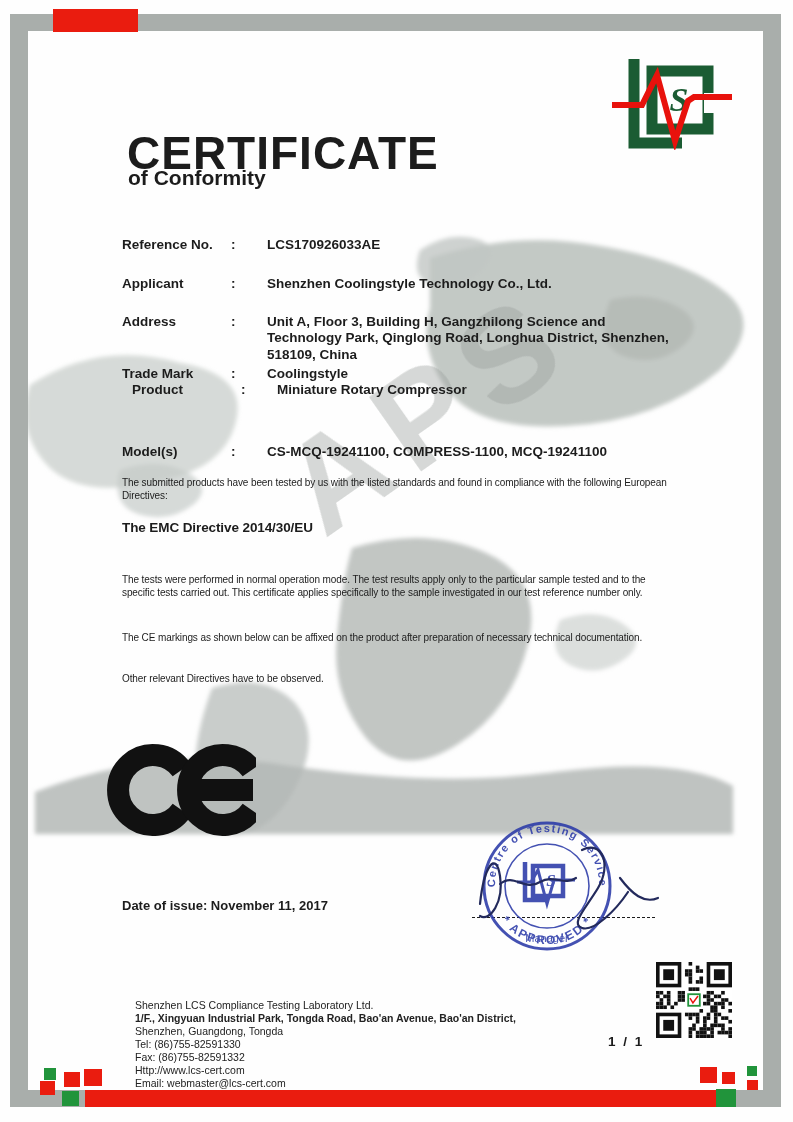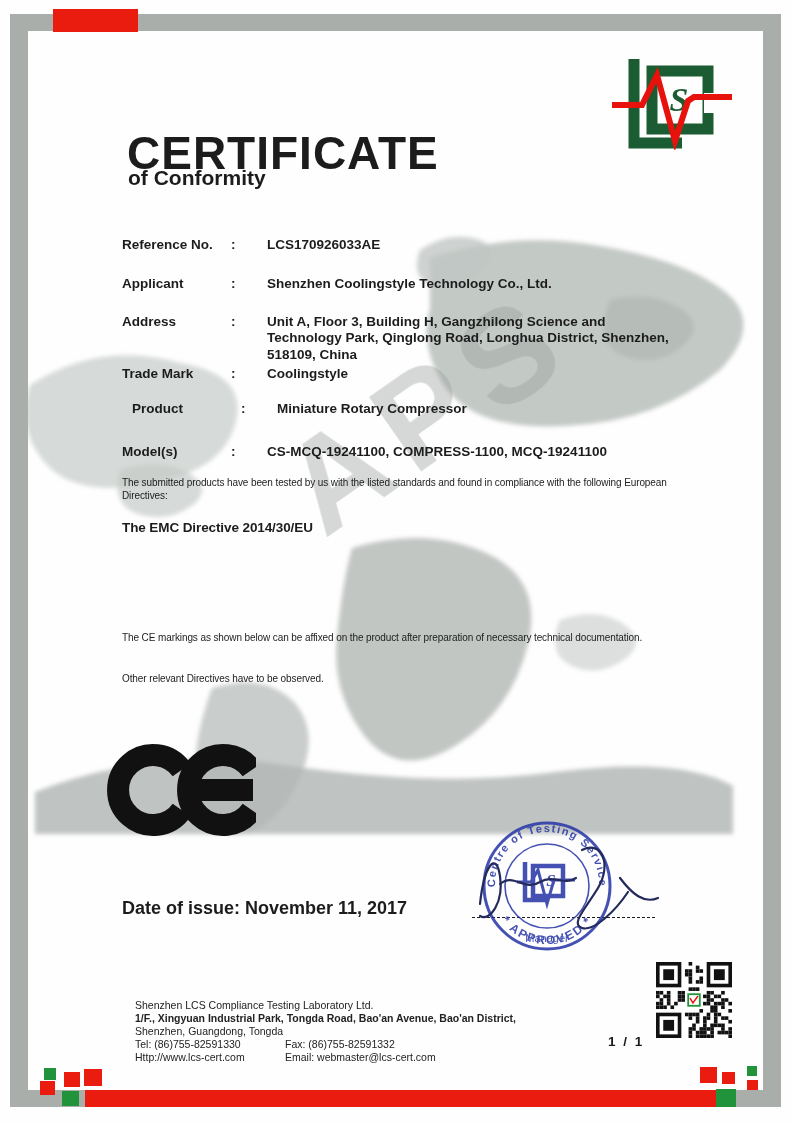--- a/index.html
+++ b/index.html
@@ -15,26 +15,26 @@
               letter-spacing:14px;color:rgba(150,156,152,0.38);transform:rotate(-35deg);transform-origin:left top;
               font-family:"Liberation Sans", sans-serif;}
   #title{position:absolute;left:127px;top:126px;font-size:46px;font-weight:bold;letter-spacing:1px;z-index:2;}
   #subtitle{position:absolute;left:128px;top:166px;font-size:21px;font-weight:bold;z-index:2;}
   .field-row{position:absolute;left:122px;width:556px;display:flex;z-index:2;font-size:13.5px;font-weight:bold;line-height:1.22;}
   .field-label{width:95px;flex:0 0 95px;}
   .field-colon{width:36px;flex:0 0 36px;text-align:left;padding-left:14px;}
   .field-value{flex:1;}
   .para{position:absolute;left:122px;width:556px;font-size:10px;line-height:1.26;z-index:2;letter-spacing:-0.1px;}
   .para.bold{font-weight:bold;font-size:13.5px;}
-  #date-issue{position:absolute;left:122px;top:898px;font-size:18px;font-weight:bold;z-index:2;}
+  #date-issue{position:absolute;left:122px;top:898px;font-size:13px;font-weight:bold;z-index:2;}
   #page-indicator{position:absolute;left:608px;top:1034px;font-size:13.5px;font-weight:bold;letter-spacing:2px;z-index:2;}
   
   #footer{position:absolute;left:135px;top:999px;font-size:10.5px;line-height:13px;z-index:2;color:#222;}
   #footer .bold{font-weight:bold;}
-  .foot-cols{display:flex;}
+  .foot-cols{display:flex;flex-direction:column;}
   .foot-cols .c1{width:150px;}
   
   #stamp{position:absolute;left:472px;top:816px;z-index:4;}
   #dash-line{position:absolute;left:472px;top:917px;width:183px;border-bottom:1.5px dashed #1b1b1b;z-index:3;}
   #sig{position:absolute;left:462px;top:826px;z-index:5;}
   #qr{position:absolute;left:656px;top:962px;z-index:2;}
   #logo{position:absolute;left:612px;top:55px;z-index:2;}
   #ce{position:absolute;left:106px;top:740px;z-index:2;}
 </style>
 </head>
@@ -106,33 +106,34 @@
   <div class="field-row" style="top:314px;">
     <span class="field-label">Address</span>
     <span class="field-colon">:</span>
     <span class="field-value">Unit A, Floor 3, Building H, Gangzhilong Science and Technology Park, Qinglong Road, Longhua District, Shenzhen, 518109, China</span>
   </div>
   <div class="field-row" style="top:366px;">
     <span class="field-label">Trade Mark</span>
     <span class="field-colon">:</span>
     <span class="field-value">Coolingstyle</span>
   </div>
-  <div class="field-row" style="top:401px;padding-left:10px;">
+  <div class="field-row" style="top:382px;padding-left:10px;">
     <span class="field-label">Product</span>
     <span class="field-colon">:</span>
     <span class="field-value">Miniature Rotary Compressor</span>
   </div>
   <div class="field-row" style="top:444px;">
     <span class="field-label">Model(s)</span>
     <span class="field-colon">:</span>
     <span class="field-value">CS-MCQ-19241100, COMPRESS-1100, MCQ-19241100</span>
   </div>
 
   <div class="para" style="top:477px;">The submitted products have been tested by us with the listed standards and found in compliance with the following European Directives:</div>
   <div class="para bold" style="top:519px;">The EMC Directive 2014/30/EU</div>
+  <div class="para" style="top:574px;">The tests were performed in normal operation mode. The test results apply only to the particular sample tested and to the specific tests carried out. This certificate applies specifically to the sample investigated in our test reference number only.</div>
   <div class="para" style="top:632px;">The CE markings as shown below can be affixed on the product after preparation of necessary technical documentation.</div>
   <div class="para" style="top:673px;">Other relevant Directives have to be observed.</div>
 
   <svg id="ce" width="150" height="100" viewBox="0 0 150 100">
     <g stroke="#111" stroke-width="22" fill="none">
       <path d="M 75.7 29.9 A 35 35 0 1 0 75.7 70.1"></path>
       <path d="M 145.7 29.9 A 35 35 0 1 0 145.7 70.1"></path>
       <path d="M 93 50 L 147 50"></path>
     </g>
   </svg>

